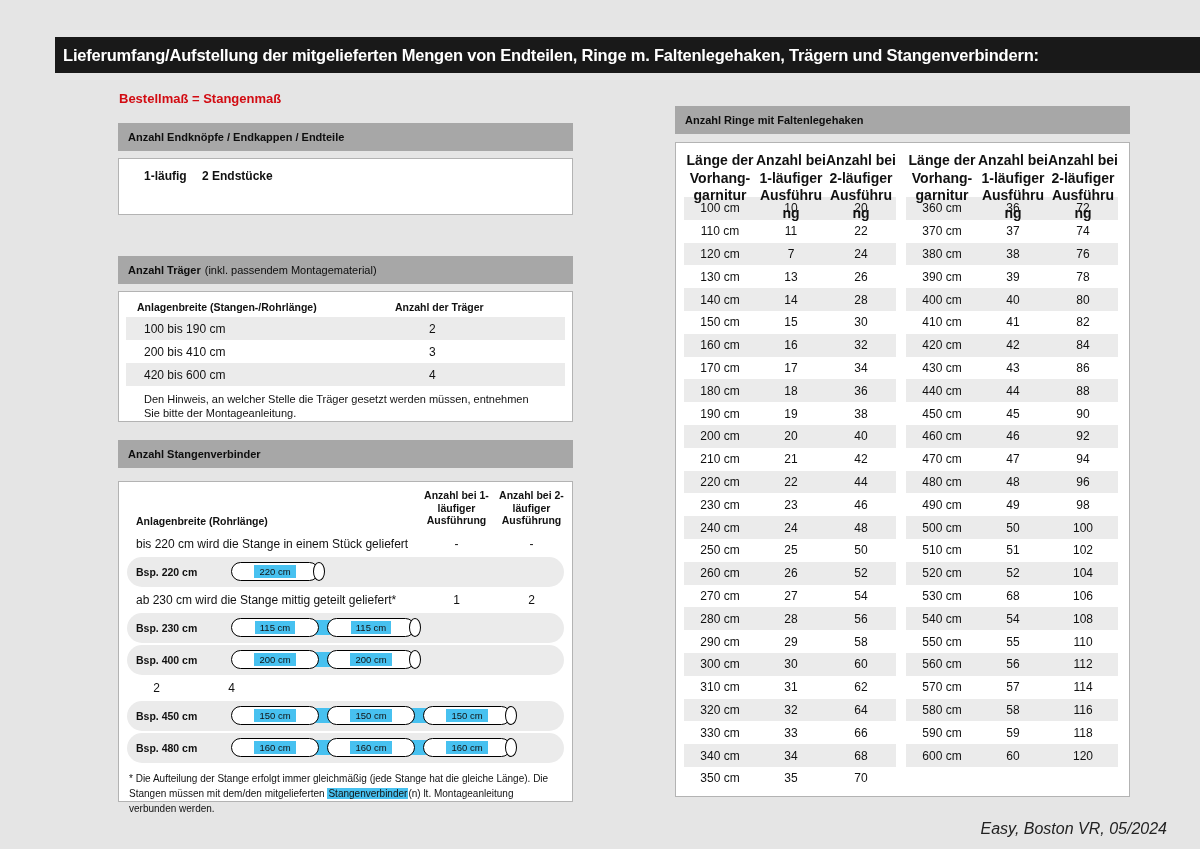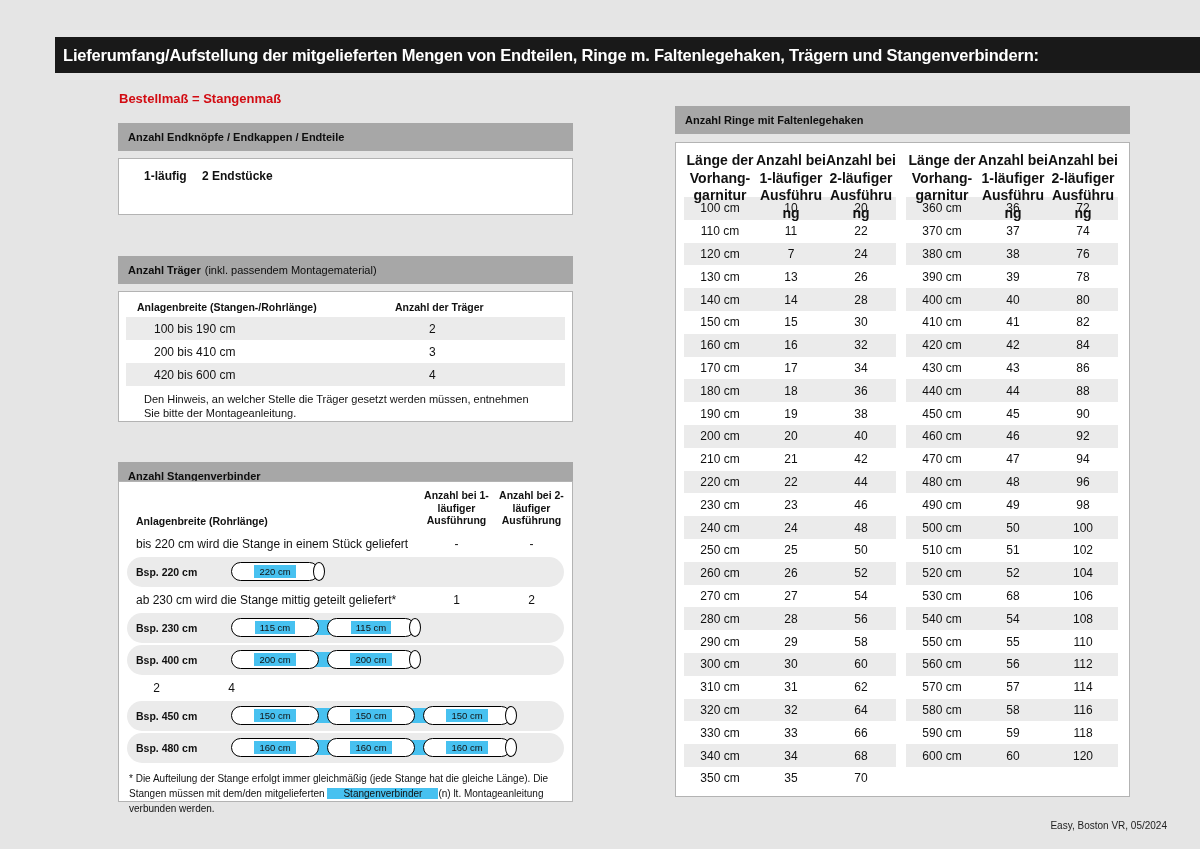--- a/index.html
+++ b/index.html
@@ -13,36 +13,36 @@
 
   .rednote { position:absolute; left:119px; top:91px; color:var(--red,#d20b12);
              font-weight:bold; font-size:13px; }
 
   .sec-hdr { position:absolute; width:455px; height:28px; background:var(--hdrgray,#a7a7a7);
              display:flex; align-items:center; gap:4px; padding:0 10px; font-size:11px; color:#0e0e0e; }
   .sec-hdr .b { font-weight:bold; }
   .sec-hdr .n { font-weight:normal; }
   .s1 { left:118px; top:123px; }
   .s2 { left:118px; top:256px; }
-  .s3 { left:118px; top:462px;text-decoration:underline; }
+  .s3 { left:118px; top:440px; }
   .sr { left:675px; top:106px; }
 
   .tbl { position:absolute; background:#fff; border:1px solid #b3b3b3; }
 
   .t1 { left:118px; top:158px; width:455px; height:57px; padding:6px 7px; }
   .row1 { height:22px; display:flex; align-items:center; font-size:12px;font-weight:bold; }
   .row1 .c1 { width:76px; padding-left:18px; }
   .shade { background:var(--zebra,#ebebeb); }
 
   .t2 { left:118px; top:291px; width:455px; height:131px; padding:5px 7px; }
   .t2-hdr { display:flex; height:20px; align-items:center; font-weight:bold; font-size:10.5px; }
   .t2-hdr .c1 { flex:1; padding-left:11px; }
   .t2-hdr .c2 { width:170px; }
   .row2 { height:23px; display:flex; align-items:center; font-size:12px; }
-  .row2 .c1 { flex:1; padding-left:28px; }
+  .row2 .c1 { flex:1; padding-left:18px; }
   .row2 .c2 { width:170px; padding-left:34px; }
   .t2-note { padding:6px 0 0 18px; font-size:11px; line-height:1.3; width:420px; }
 
   .t3 { left:118px; top:481px; width:455px; height:321px; padding:5px 0 0 0; }
   .t3-hdr { display:flex; align-items:flex-end; padding:2px 0 6px 0; }
   .vc1 { flex:1; padding-left:17px; font-weight:bold; font-size:10.5px; }
   .vc2, .vc3 { width:75px; text-align:center; font-weight:bold; font-size:10.5px; line-height:1.2; }
   .vc3 { margin-right:3px; }
   .vgrp { margin-bottom:1px; }
   .vtext-row { display:flex; align-items:center; height:22px; }
@@ -53,35 +53,35 @@
   .vex-lbl { width:104px; padding-left:9px; font-weight:bold; font-size:10.5px; }
   .rod { display:flex; align-items:center; height:22px; }
   .seg { position:relative; z-index:2; width:88px; height:19px; background:#fff; border:1.5px solid #000;
          border-radius:10px; display:flex; align-items:center; justify-content:center; }
   .seglbl { background:var(--blue,#47c1f0); padding:1px 5px; font-size:9.5px; white-space:nowrap; }
   .conn { position:relative; z-index:1; width:18px; height:15px; background:var(--blue,#47c1f0);
           margin:0 -5px; border-radius:2px; }
   .endcap { position:relative; z-index:3; width:12px; height:19px; background:#fff;
             border:1.5px solid #000; border-radius:50%; margin-left:-6px; }
   .t3-foot { margin:8px 10px 0 10px; font-size:10px; line-height:1.5; }
-  .hl { background:var(--blue,#47c1f0); padding:0 16px; }
+  .hl { background:var(--blue,#47c1f0); padding:0 1px; }
 
   .tr-tbl { left:675px; top:142px; width:455px; height:655px; }
   .sub { position:absolute; top:4px; width:212px; }
   .sub-left { left:8px; }
   .sub-right { left:230px; }
   .r-hdr { display:flex; align-items:flex-start; padding-top:5px; height:50px; }
   .r-h { font-weight:bold; font-size:14px; text-align:center; line-height:1.25; overflow-wrap:break-word; }
   .r-c0 { width:72px; }
   .r-c1 { width:70px; }
   .r-c2 { width:70px; }
   .r-row { display:flex; height:22.8px; align-items:center; font-size:12px; }
   .r-row span { text-align:center; }
 
-  .footer { position:absolute; right:33px; top:820px; font-size:10px; color:#222; }
+  .footer { position:absolute; right:33px; top:820px; font-size:16px; color:#222;font-style:italic; }
 </style>
 </head>
 <body>
 
 <div id="page">
 
   <div class="topbar">
     <span>Lieferumfang/Aufstellung der mitgelieferten Mengen von Endteilen, Ringe m. Faltenlegehaken, Trägern und Stangenverbindern:</span>
   </div>
 

